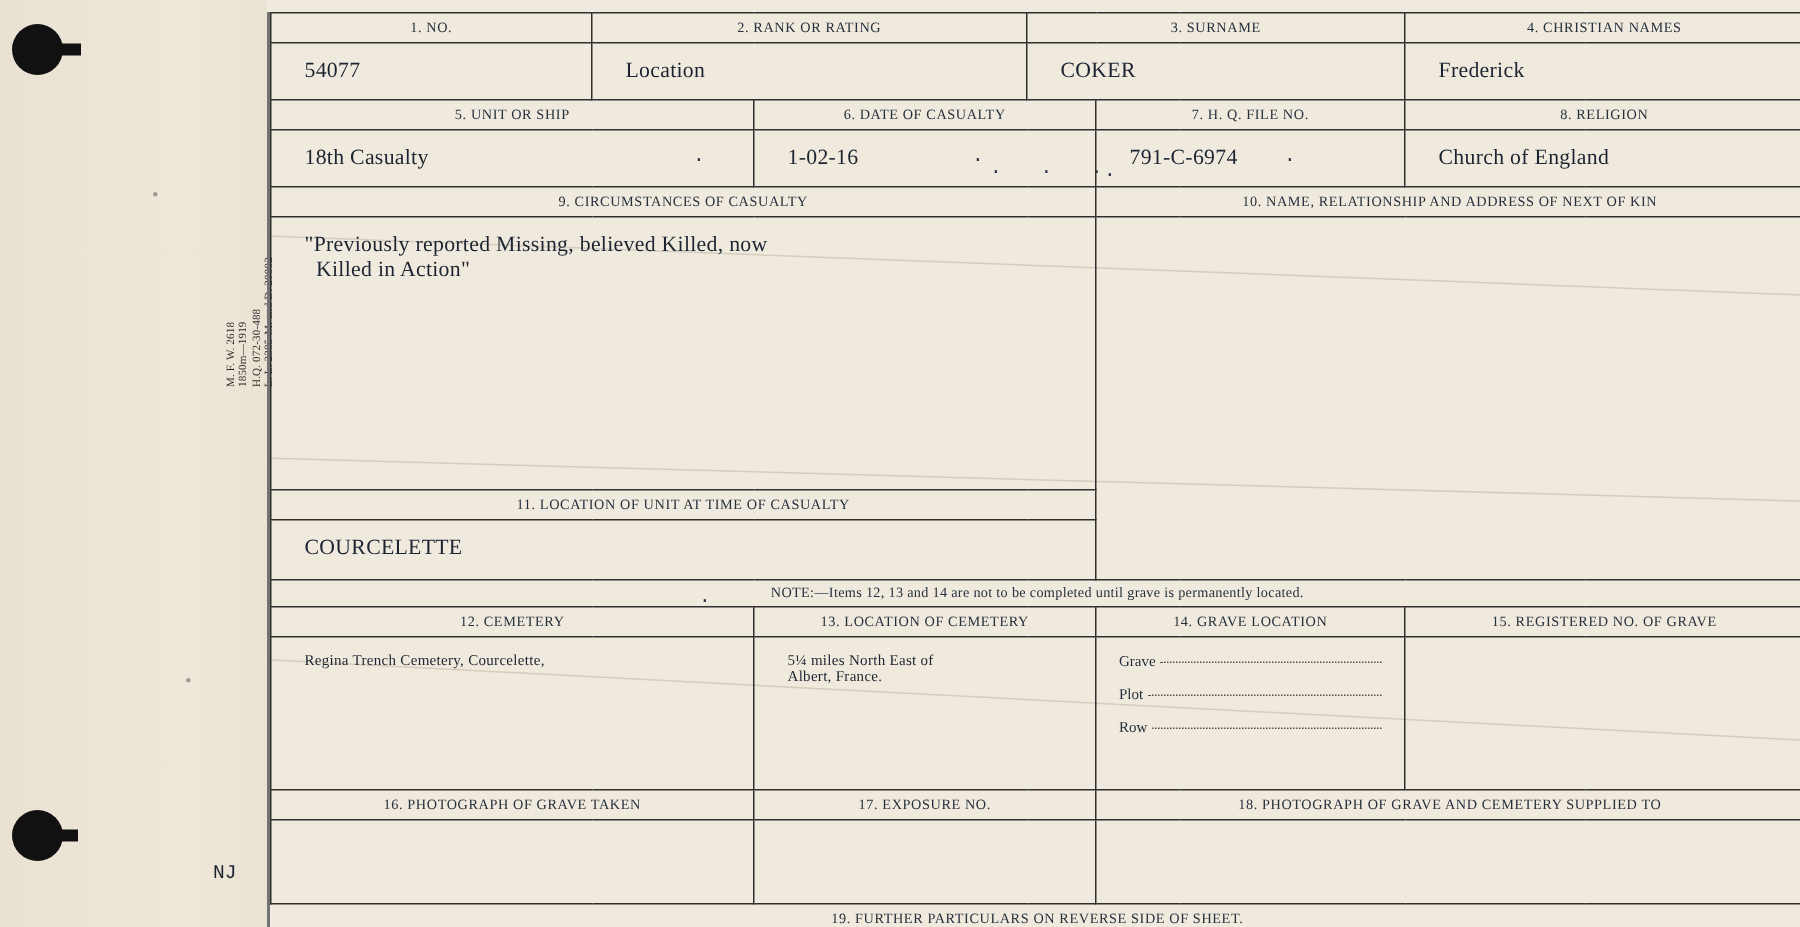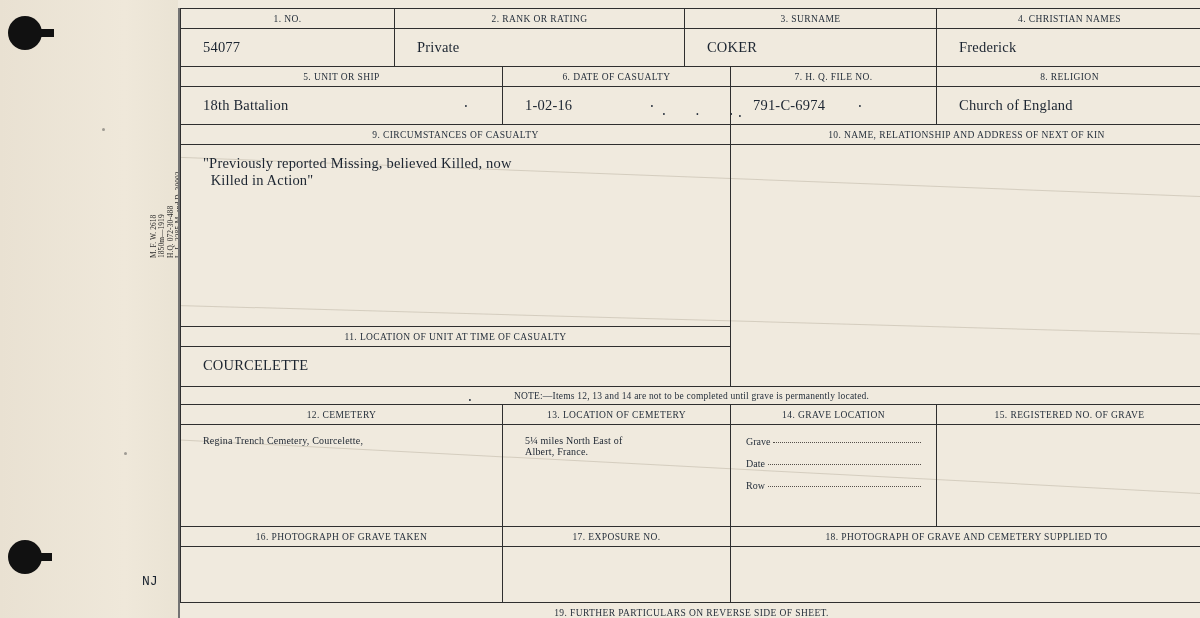--- a/index.html
+++ b/index.html
@@ -209,34 +209,34 @@
       <tbody>
           <tr>
         <td class="cell hdr" colspan="1">1. No.</td>
         <td class="cell hdr" colspan="2">2. Rank or Rating</td>
         <td class="cell hdr" colspan="3">3. Surname</td>
         <td class="cell hdr" colspan="2">4. Christian Names</td>
       </tr>
 
       <tr>
         <td class="cell value" colspan="1">54077</td>
-        <td class="cell value" colspan="2">Private</td>
+        <td class="cell value" colspan="2">Location</td>
         <td class="cell value" colspan="3">COKER</td>
         <td class="cell value" colspan="2">Frederick</td>
       </tr>
 
       <tr>
         <td class="cell hdr" colspan="2">5. Unit or Ship</td>
         <td class="cell hdr" colspan="2">6. Date of Casualty</td>
         <td class="cell hdr" colspan="2">7. H. Q. File No.</td>
         <td class="cell hdr" colspan="2">8. Religion</td>
       </tr>
 
       <tr>
-        <td class="cell value" colspan="2">18th Battalion</td>
+        <td class="cell value" colspan="2">18th Casualty</td>
         <td class="cell value" colspan="2">1-02-16</td>
         <td class="cell value" colspan="2">791-C-6974</td>
         <td class="cell value" colspan="2">Church of England</td>
       </tr>
 
       <tr>
         <td class="cell hdr" colspan="4">9. Circumstances of Casualty</td>
         <td class="cell hdr" colspan="4">10. Name, Relationship and Address of Next of Kin</td>
       </tr>
 
@@ -269,21 +269,21 @@
         <td class="cell value sm" colspan="2" style="height:102px;">Regina Trench Cemetery, Courcelette,</td>
         <td class="cell value sm" colspan="2">5¼ miles North East of
 Albert, France.</td>
         <td class="cell" colspan="2">
           <div class="grave-lines">
             <div class="gl">
               <span class="lbl">Grave</span>
               <span class="dots"></span>
             </div>
             <div class="gl">
-              <span class="lbl">Date</span>
+              <span class="lbl">Plot</span>
               <span class="dots"></span>
             </div>
             <div class="gl">
               <span class="lbl">Row</span>
               <span class="dots"></span>
             </div>
           </div>
         </td>
         <td class="cell value sm" colspan="2"></td>
       </tr>

